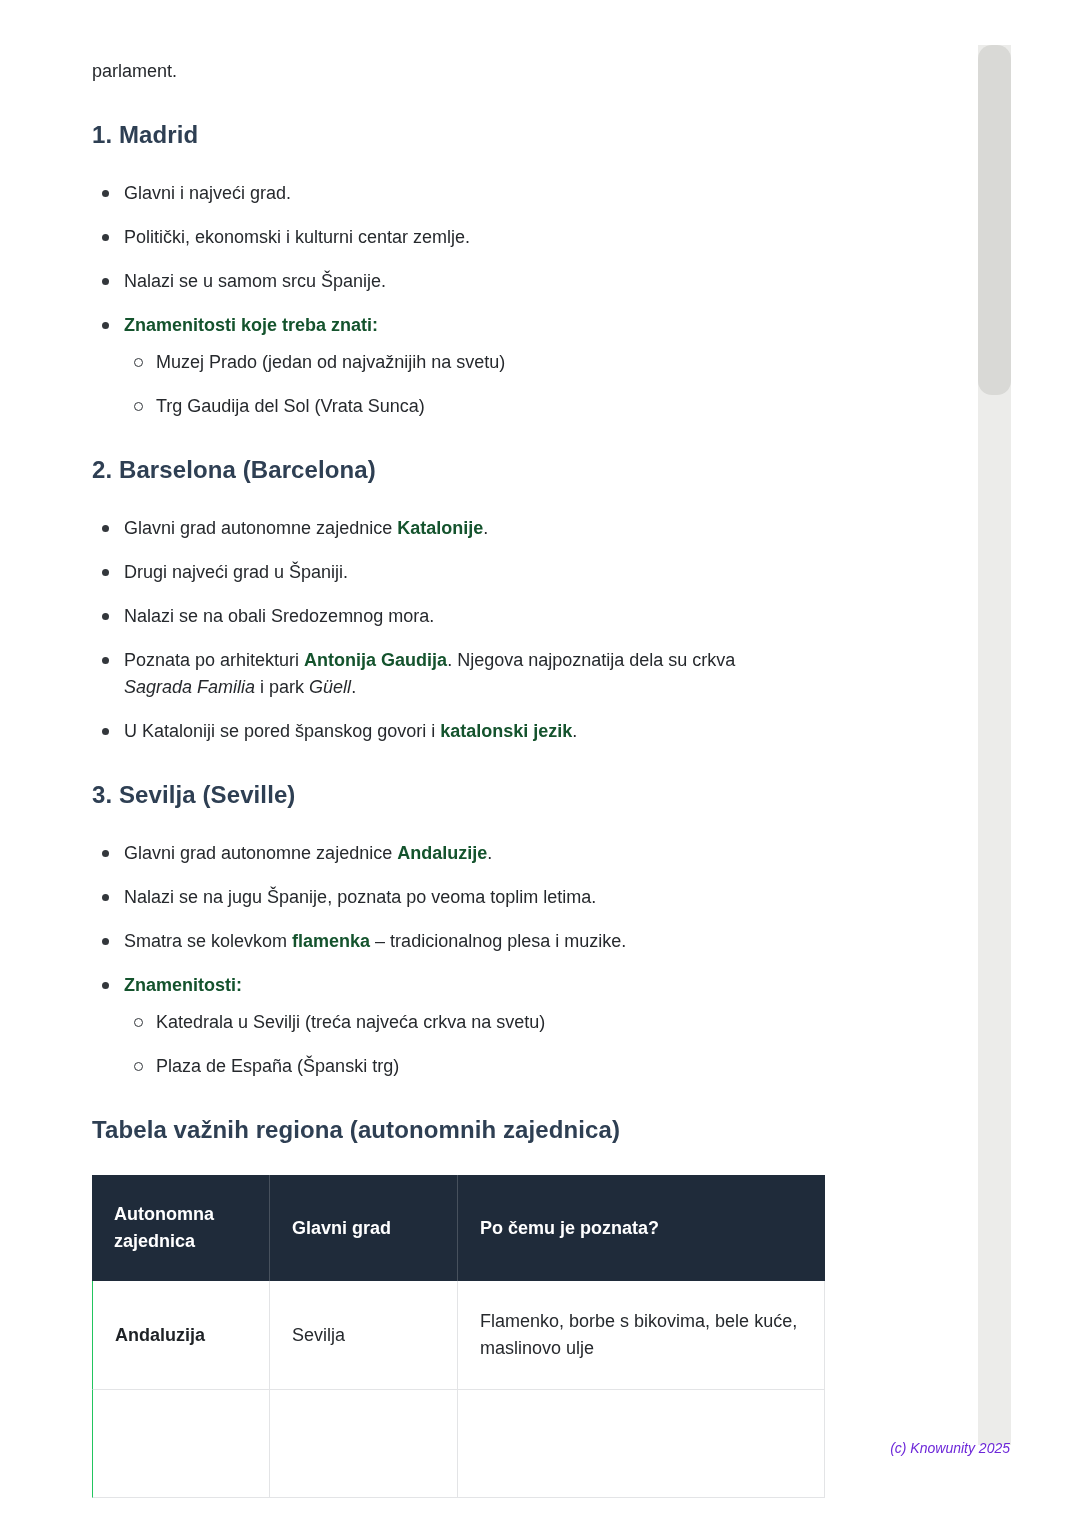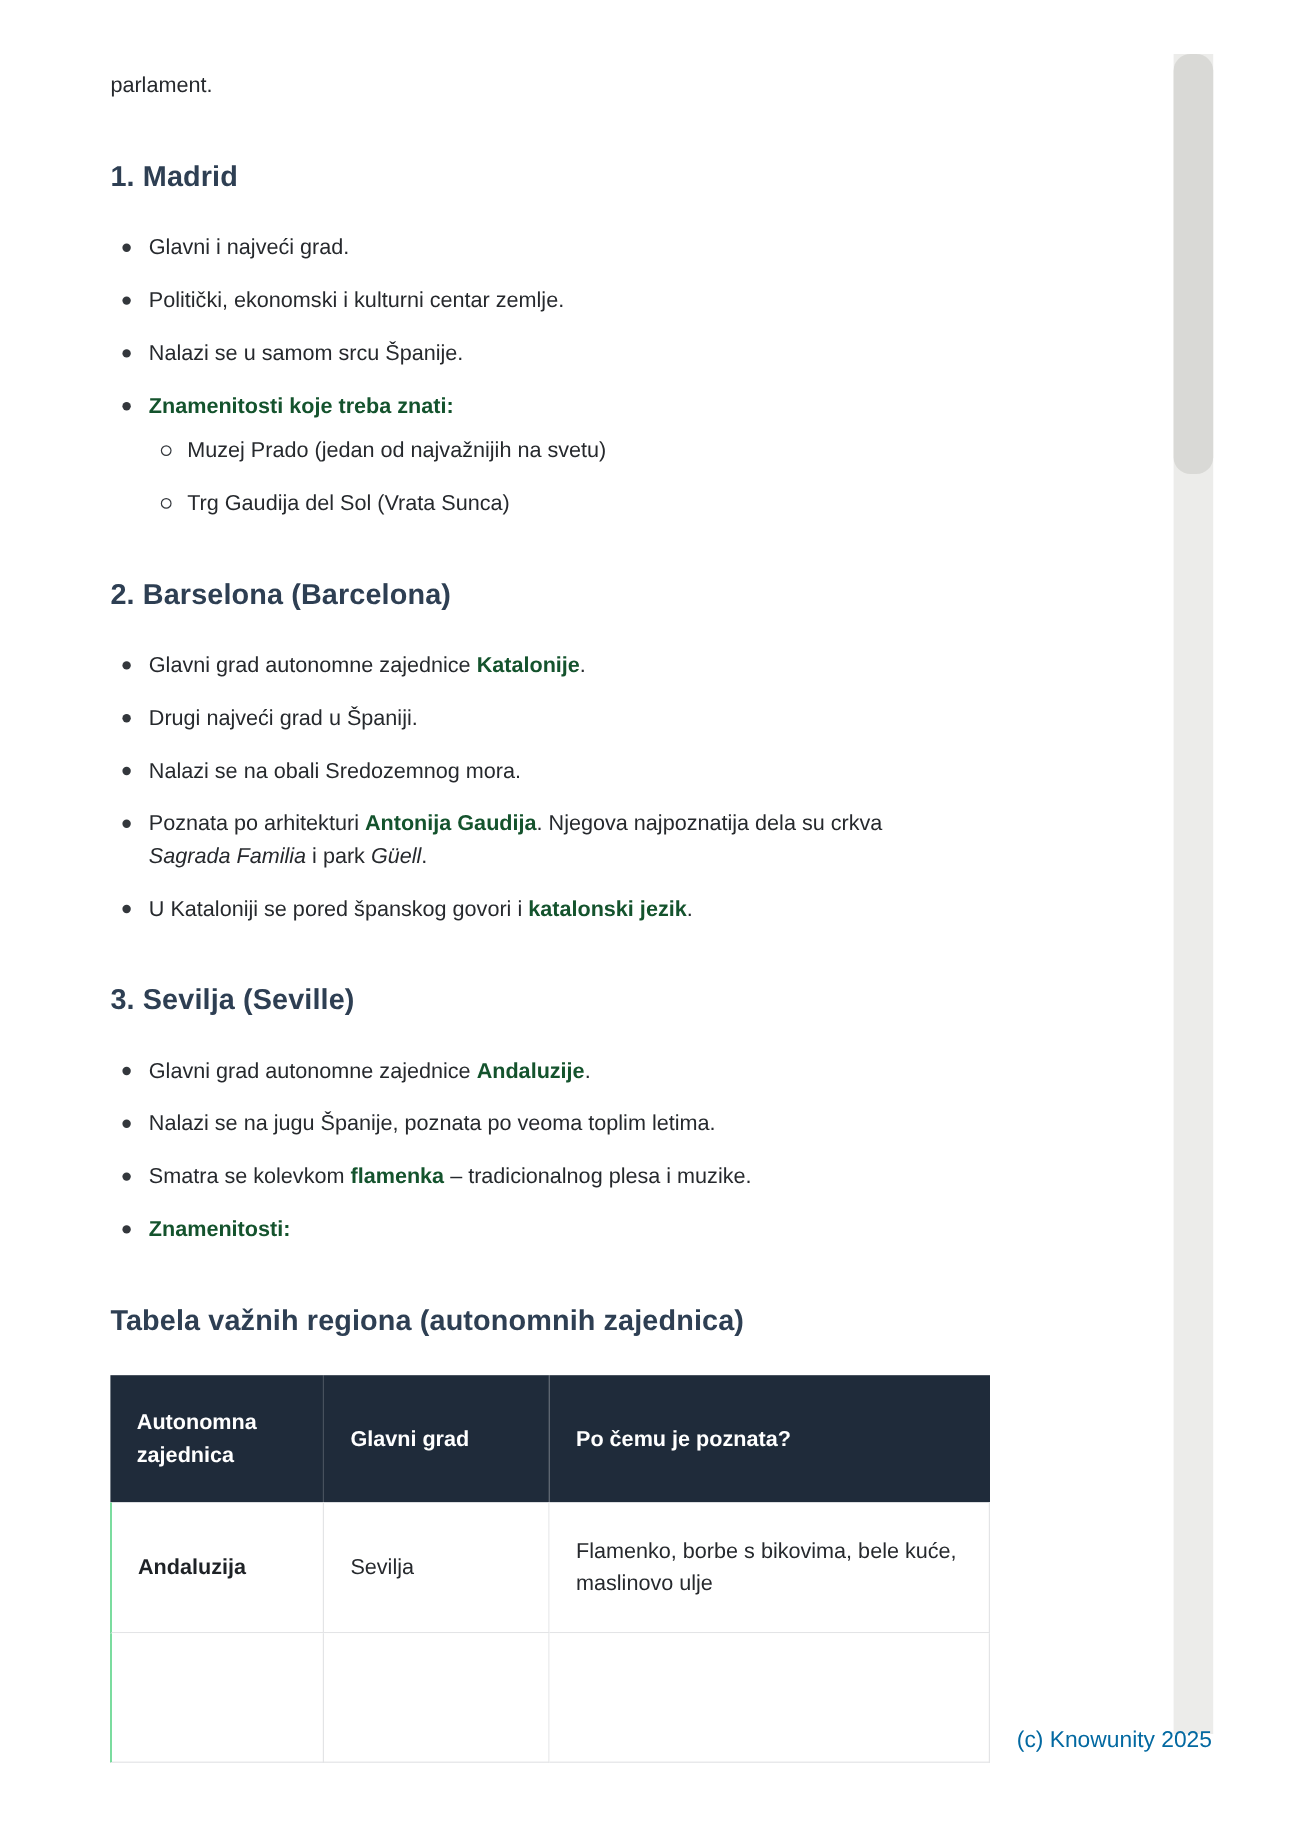--- a/index.html
+++ b/index.html
@@ -11,21 +11,21 @@
     overflow:hidden;
     position:relative;
   }
   .page { position:absolute; inset:0; background:#ffffff; }
   .content { position:absolute; left:92px; top:0; width:742px; padding-top:58px; }
 
   .fragment { font-size:18px; line-height:27px; margin-bottom:12px; color:#26292d; }
 
   .section-heading {
     font-size:24px; line-height:31px; font-weight:700;
-    color:#2e3f53; margin-top:47px; margin-bottom:30px; letter-spacing:.1px;
+    color:#2e3f53; margin-top:34px; margin-bottom:30px; letter-spacing:.1px;
   }
 
   ul.l1, ul.l2 { list-style:none; }
   ul.l1 > li, ul.l2 > li {
     position:relative; padding-left:32px; margin-bottom:17px;
     font-size:18px; line-height:27px; max-width:672px;
   }
   ul.l1 > li::before {
     content:""; position:absolute; left:10px; top:10px;
     width:7px; height:7px; border-radius:50%; background:#33373c;
@@ -62,21 +62,21 @@
   .scrollbar-track {
     position:absolute; left:978px; top:45px; width:33px; height:1400px;
     background:#ececea;
   }
   .scrollbar-thumb {
     position:absolute; left:0; top:0; width:33px; height:350px;
     background:#d9d9d6; border-radius:14px;
   }
   .watermark {
     position:absolute; right:70px; top:1440px;
-    font-size:19px; color:#0369a1; z-index:5;
+    font-size:14px; color:#6d28d9; z-index:5;font-style:italic;
   }
 </style>
 </head>
 <body>
 
 <div class="page">
   <div class="content">
     <p class="fragment">parlament.</p>
 
     <div id="sections">
@@ -96,21 +96,24 @@
           <li><span>Drugi najveći grad u Španiji.</span></li>
           <li><span>Nalazi se na obali Sredozemnog mora.</span></li>
           <li><span>Poznata po arhitekturi </span><span class="b">Antonija Gaudija</span><span>. Njegova najpoznatija dela su crkva </span><span class="i">Sagrada Familia</span><span> i park </span><span class="i">Güell</span><span>.</span></li>
           <li><span>U Kataloniji se pored španskog govori i </span><span class="b">katalonski jezik</span><span>.</span></li>
         </ul>
         <h2 class="section-heading">3. Sevilja (Seville)</h2>
         <ul class="l1">
           <li><span>Glavni grad autonomne zajednice </span><span class="b">Andaluzije</span><span>.</span></li>
           <li><span>Nalazi se na jugu Španije, poznata po veoma toplim letima.</span></li>
           <li><span>Smatra se kolevkom </span><span class="b">flamenka</span><span> – tradicionalnog plesa i muzike.</span></li>
-          <li><span class="b">Znamenitosti:</span></li>
+          <li><span class="b">Znamenitosti:</span><ul class="l2">
+              <li><span>Katedrala u Sevilji (treća najveća crkva na svetu)</span></li>
+              <li><span>Plaza de España (Španski trg)</span></li>
+            </ul></li>
         </ul>
       </div>
 
     <h2 class="section-heading">Tabela važnih regiona (autonomnih zajednica)</h2>
 
     <table class="regions">
       <colgroup>
           <col class="c1">
           <col class="c2">
           <col class="c3">

